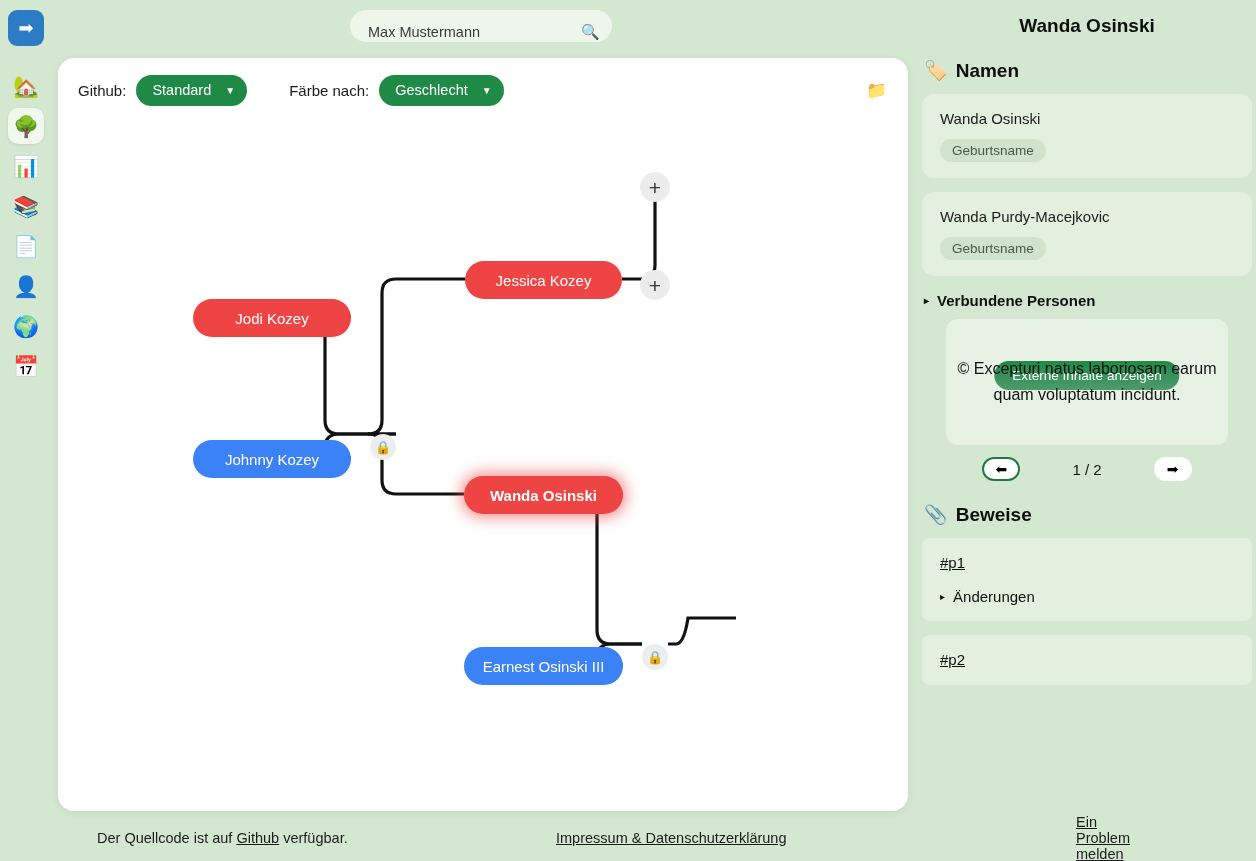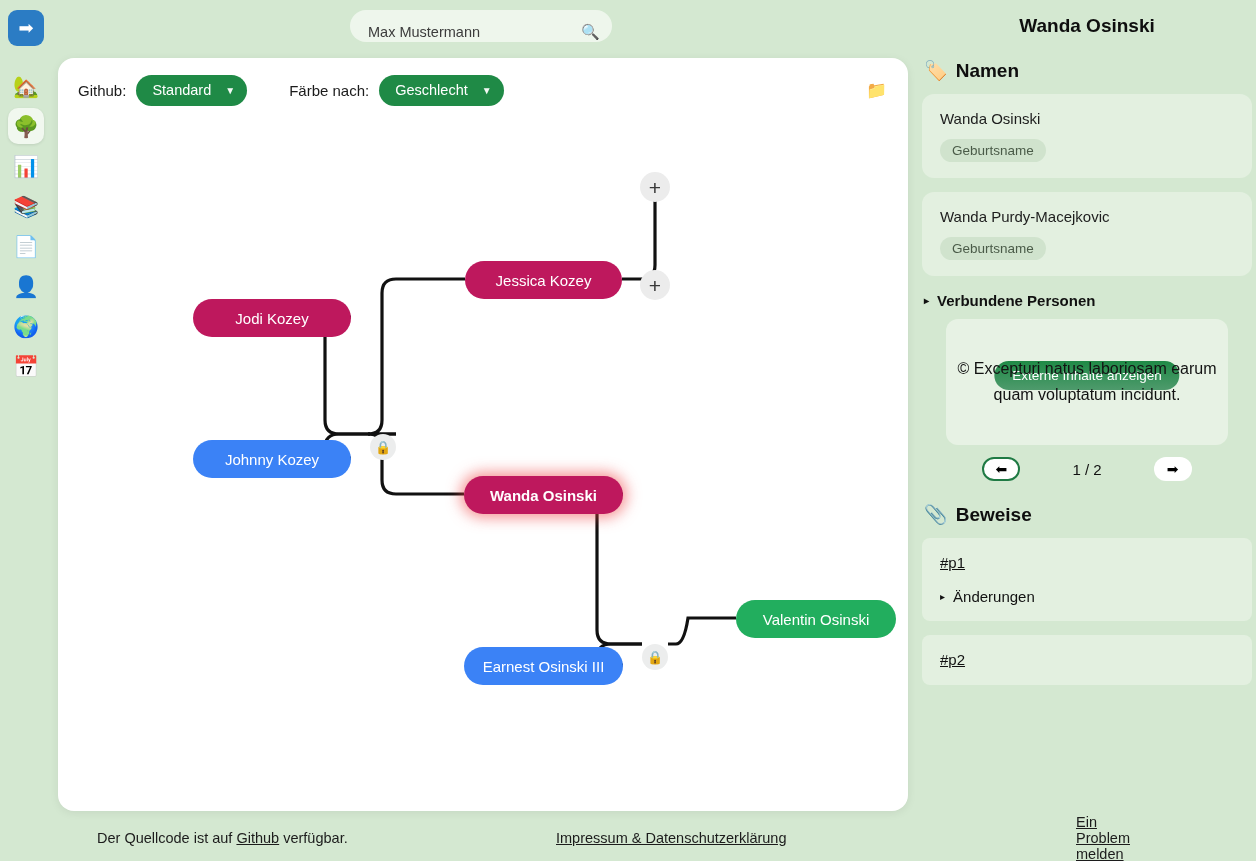--- a/index.html
+++ b/index.html
@@ -64,21 +64,21 @@
 
   
   #tree { position: absolute; left: 0; top: 0; width: 850px; height: 753px; }
   #tree svg { position: absolute; left: 0; top: 0; }
   .node {
     position: absolute; border-radius: 19px; height: 38px;
     display: flex; align-items: center; justify-content: center;
     color: #fff; font-size: 15px; white-space: nowrap;
     cursor: pointer; padding: 0 16px;
   }
-  .node.female { background: #be185d; justify-content: center; }
+  .node.female { background: #ef4444; justify-content: center; }
   .node.male   { background: #3b82f6; }
   .node.other  { background: #22ae5e; }
   .node.focus  { font-weight: bold; box-shadow: 0 0 14px 4px rgba(239,68,68,.55); }
   .hub {
     position: absolute; width: 26px; height: 26px; border-radius: 50%;
     background: #eceded; display: flex; align-items: center; justify-content: center;
     font-size: 13px; cursor: pointer;
   }
   .plus {
     position: absolute; width: 30px; height: 30px; border-radius: 50%;
@@ -241,23 +241,20 @@
     </div>
     <div class="node male" style="left:135px; top:382px; width:158px;">
       <span>Johnny Kozey</span>
     </div>
     <div class="node female focus" style="left:406px; top:418px; width:159px;">
       <span>Wanda Osinski</span>
     </div>
     <div class="node male" style="left:406px; top:589px; width:159px;">
       <span>Earnest Osinski III</span>
     </div>
-    <div class="node other" style="left:678px; top:542px; width:160px;">
-      <span>Valentin Osinski</span>
-    </div>
 
     <div class="hub" style="left:312px; top:376px;">
       <span>🔒</span>
     </div>
     <div class="hub" style="left:584px; top:586px;">
       <span>🔒</span>
     </div>
 
     <div class="plus" style="left:582px; top:114px;">
       <span>+</span>

